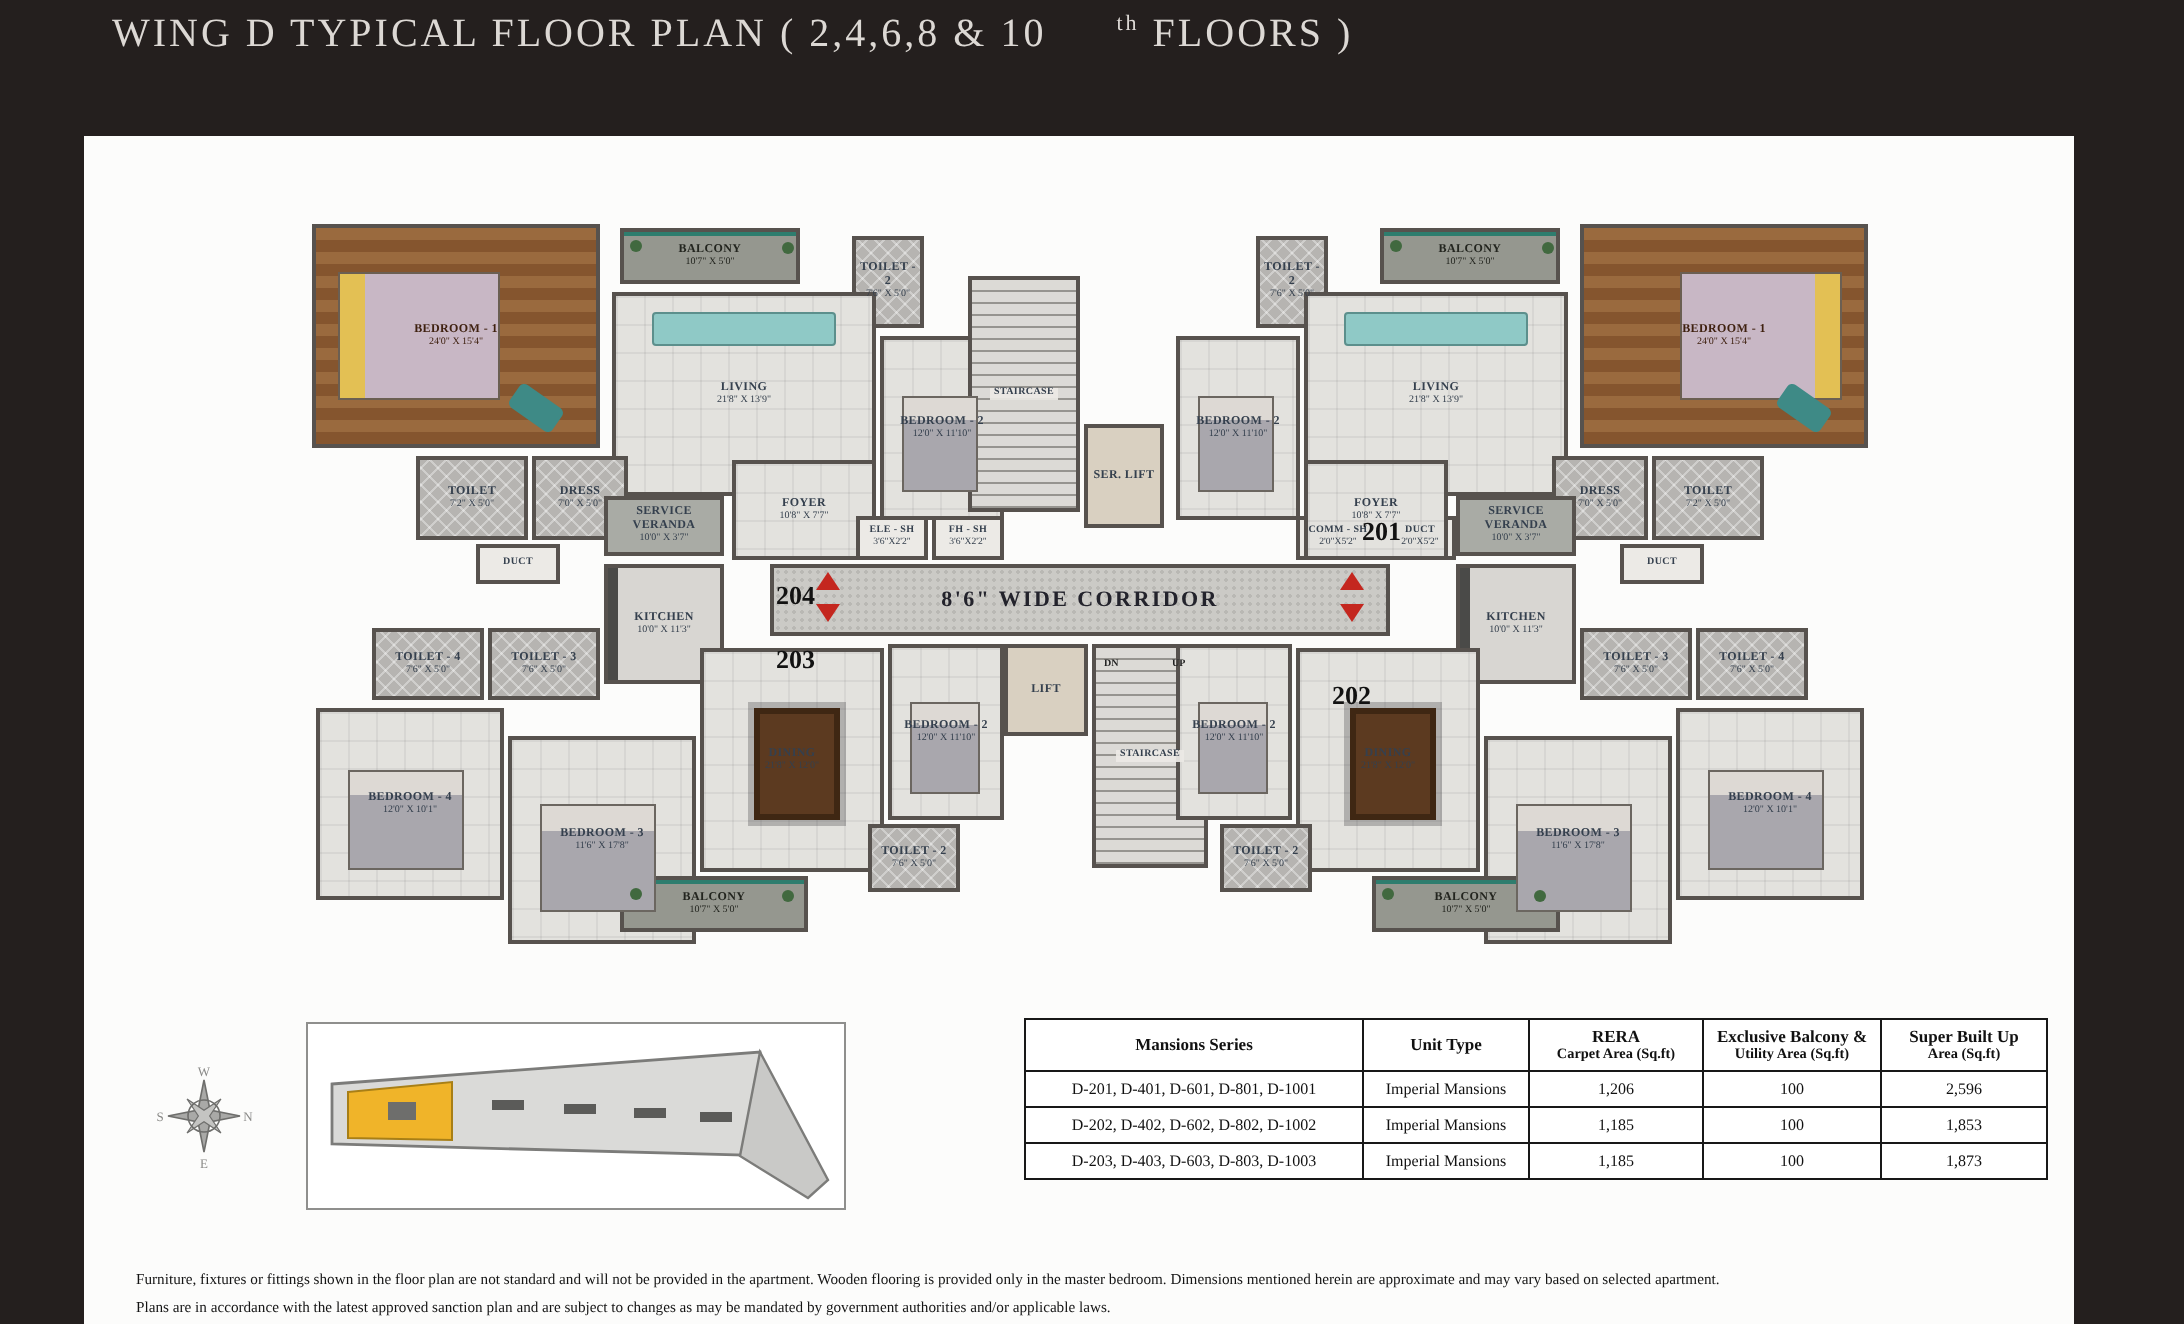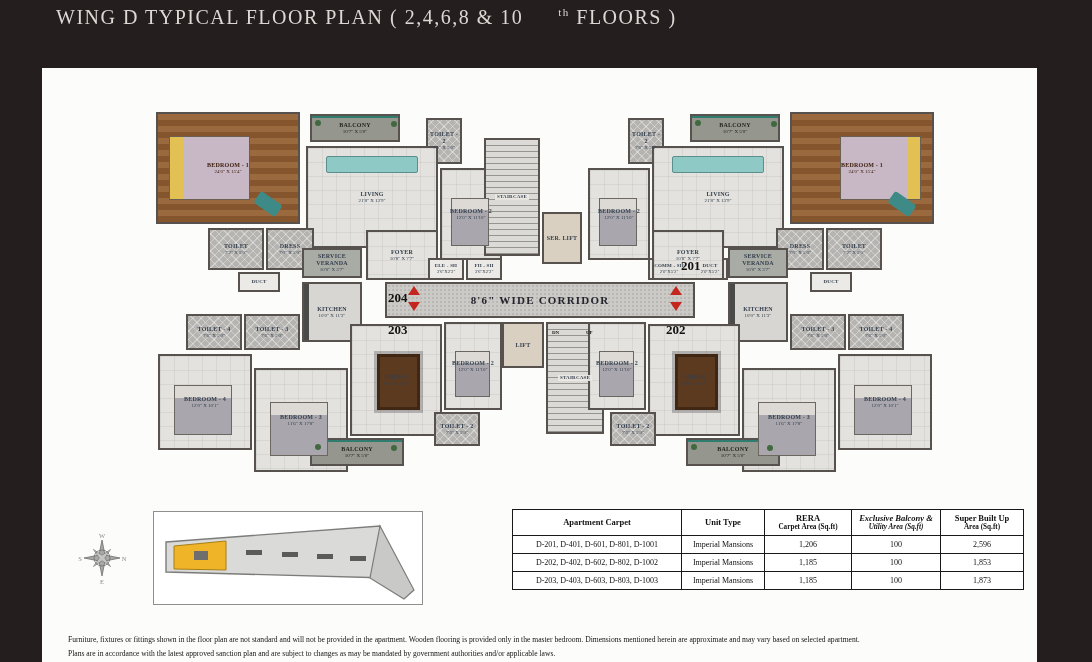--- a/index.html
+++ b/index.html
@@ -266,21 +266,21 @@
         <div class="rname">TOILET - 2</div>
         <div class="rdims">7'6" X 5'0"</div>
       </div>
       <div class="room t-balcony" style="left: 536px; top: 338px; width: 94px; height: 28px;">
         <div class="rname">BALCONY</div>
         <div class="rdims">10'7" X 5'0"</div>
       </div>
       <div class="unit" style="left: 238px; top: 158px; margin-top: 32px;">204</div>
       <div class="unit" style="left: 238px; top: 222px;">203</div>
       <div class="unit" style="left: 516px; top: 158px; margin-left: 15px;">201</div>
-      <div class="unit" style="left: 516px; top: 222px;">202</div>
+      <div class="unit" style="left: 516px; top: 240px;">202</div>
       <div class="arr arr-up" style="left: 258px; top: 186px;"></div>
       <div class="arr arr-down" style="left: 258px; top: 202px;"></div>
       <div class="arr arr-up" style="left: 520px; top: 186px;"></div>
       <div class="arr arr-down" style="left: 520px; top: 202px;"></div>
       <div class="snote" style="left: 402px; top: 230px;">DN</div>
       <div class="snote" style="left: 436px; top: 230px;">UP</div>
     </div>
 
   <svg class="compass" viewBox="0 0 56 56">
     <polygon points="28,10 31,25 46,28 31,31 28,46 25,31 10,28 25,25" fill="#a9a9a7" stroke="#6e6e6c" stroke-width="0.8"></polygon>
@@ -302,30 +302,30 @@
       <rect x="128" y="40" width="16" height="5" fill="#5b5b59"></rect>
       <rect x="163" y="42" width="16" height="5" fill="#5b5b59"></rect>
       <rect x="196" y="44" width="16" height="5" fill="#5b5b59"></rect>
     </svg>
   </div>
 
   <table class="areatable">
     <thead>
         <tr id="thead-row">
           <th style="width: 162px;">
-            <div>Apartment Carpet</div>
+            <div>Mansions Series</div>
           </th>
           <th style="width: 76px;">
             <div>Unit Type</div>
           </th>
           <th style="width: 80px;">
             <div>RERA</div>
             <div class="sub">Carpet Area (Sq.ft)</div>
           </th>
-          <th style="width: 82px; font-style: italic;">
+          <th style="width: 82px;">
             <div>Exclusive Balcony &amp;</div>
             <div class="sub">Utility Area (Sq.ft)</div>
           </th>
           <th style="width: 76px;">
             <div>Super Built Up</div>
             <div class="sub">Area (Sq.ft)</div>
           </th>
         </tr>
       </thead>
     <tbody id="tbody-rows">

